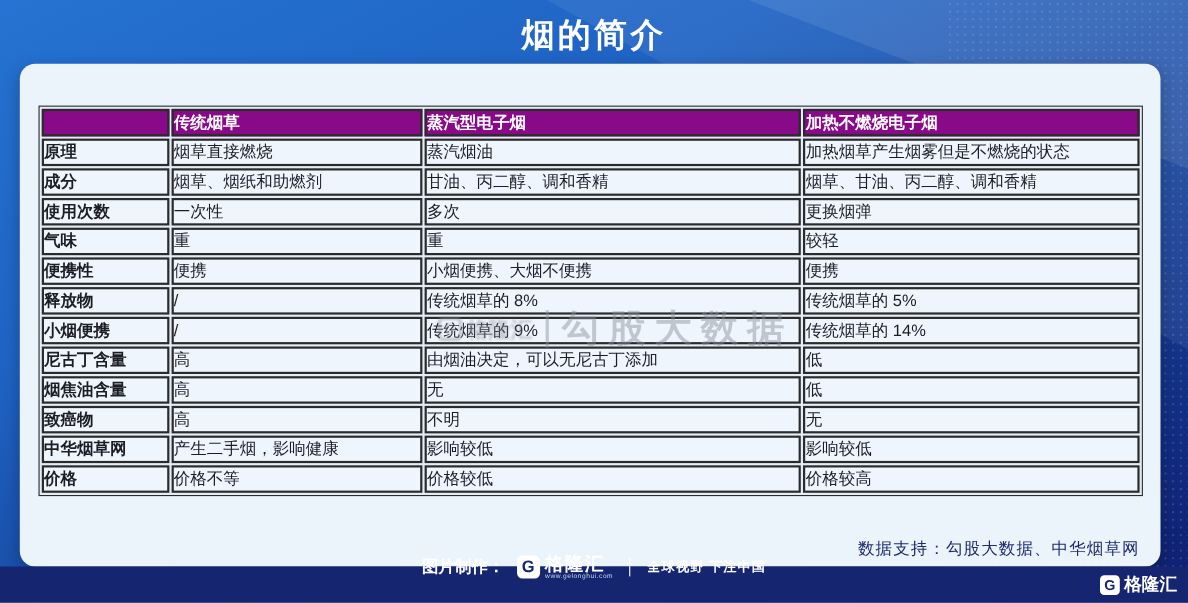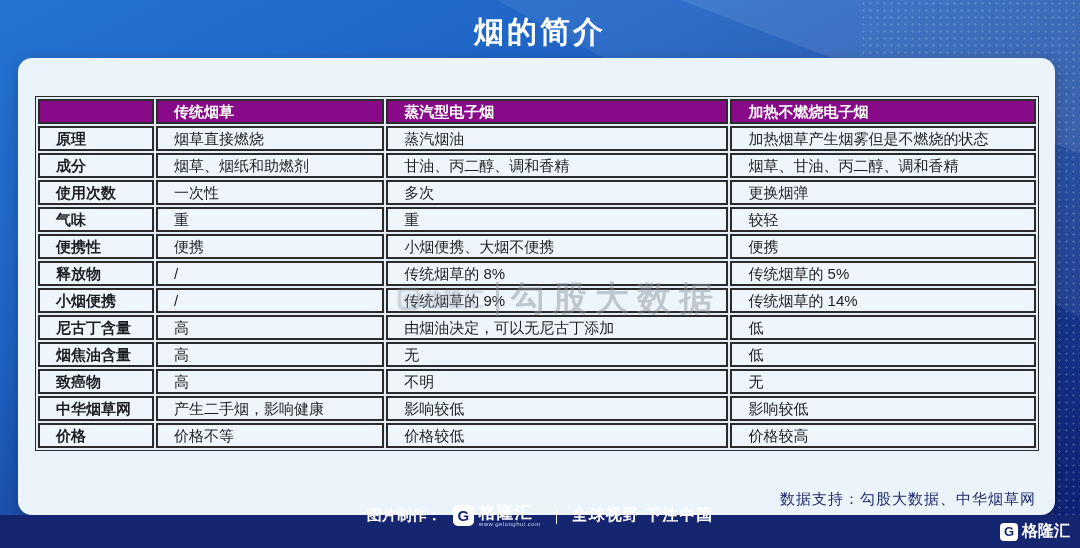--- a/index.html
+++ b/index.html
@@ -15,21 +15,21 @@
     background-image:radial-gradient(circle,#cfe2f8 1px,transparent 1.3px);
     background-size:7px 7px; }
   .title { position:absolute; top:12px; left:0; width:100%; text-align:center;
     color:#ffffff; font-size:30px; font-weight:bold; letter-spacing:3px; }
   .panel { position:absolute; left:18px; top:58px; width:1037px; height:457px;
     background:#ebf3fb; border-radius:14px; box-shadow:0 4px 14px rgba(0,0,0,.25); }
   table.cmp { position:absolute; left:17px; top:38px; width:1004px;
     border-collapse:separate; border-spacing:2px; table-layout:fixed;
     background:#e3edf8; border:1px solid #2b2b2b; }
   table.cmp th, table.cmp td { border:2px solid #2b2b2b; background:#eef5fc;
-    padding:0 16px; height:23px; line-height:21px; font-size:15px; color:#1d1d26;
+    padding:0 0; height:23px; line-height:21px; font-size:15px; color:#1d1d26;
     text-align:left; white-space:nowrap; overflow:hidden; font-weight:500; }
   table.cmp th { background:#880a88; color:#ffffff; font-weight:bold; font-size:15px; }
   table.cmp td.rowlabel { font-weight:600;margin-top:20px; }
   .watermark { position:absolute; left:398px; top:276px; display:flex;
     align-items:center; gap:12px; opacity:.45; pointer-events:none; }
   .wm-logo { display:flex; align-items:center; gap:4px; color:#8b919b;
     font-size:20px; font-weight:bold; filter:blur(1px); }
   .wm-gbox { width:22px; height:22px; border:3px solid #8b919b; border-radius:5px;
     display:flex; align-items:center; justify-content:center; font-size:14px; color:#8b919b; }
   .wm-sep { width:3px; height:34px; background:#8b919b; }
@@ -42,21 +42,21 @@
     display:flex; align-items:center; justify-content:center; gap:11px; color:#fff; }
   .credit { font-size:15px; font-weight:bold; }
   .logo-group { display:flex; align-items:center; gap:5px; }
   .gmark { width:21px; height:21px; background:#ffffff; color:#16256f;
     border-radius:5px; display:flex; align-items:center; justify-content:center;
     font-size:15px; font-weight:bold; }
   .logo-stack { display:flex; flex-direction:column; line-height:1; }
   .logo-name { font-size:17px; font-weight:bold; letter-spacing:1px; }
   .logo-url { font-size:6px; color:#c9d4f0; letter-spacing:.5px; }
   .vsep { width:1px; height:17px; background:#ffffff; margin:0 4px; }
-  .slogan { font-size:16px; font-weight:bold; letter-spacing:1px; }
+  .slogan { font-size:12px; font-weight:bold; letter-spacing:1px;font-family:Liberation Serif, serif; }
   .corner-logo { position:absolute; right:10px; bottom:6px; display:flex;
     align-items:center; gap:4px; color:#fff; }
   .gmark.small { width:18px; height:18px; font-size:13px; border-radius:4px; }
   .corner-name { font-size:16px; font-weight:bold; }
 </style>
 </head>
 <body>
 
 <div class="stage">
   <div class="diag1"></div>

